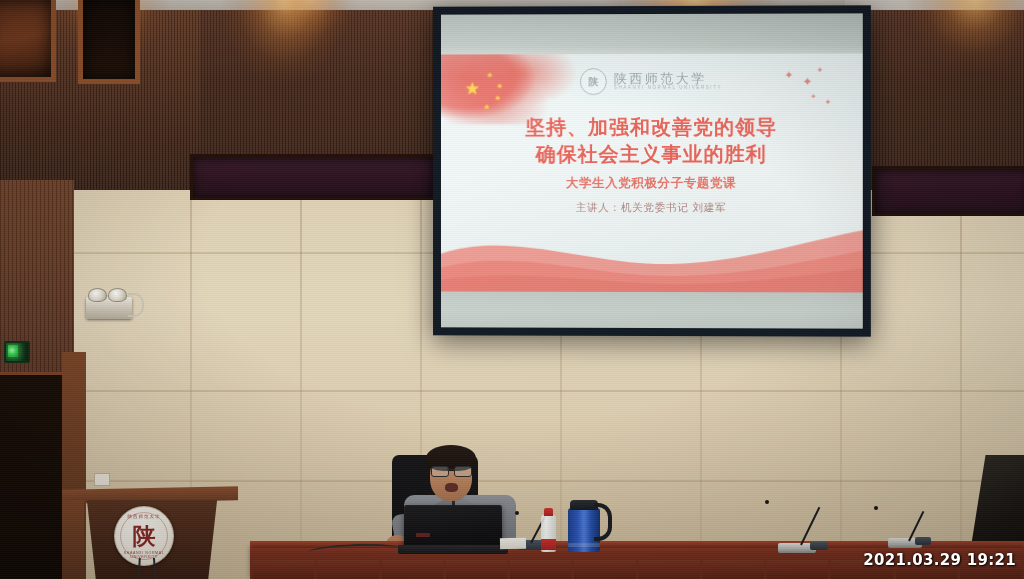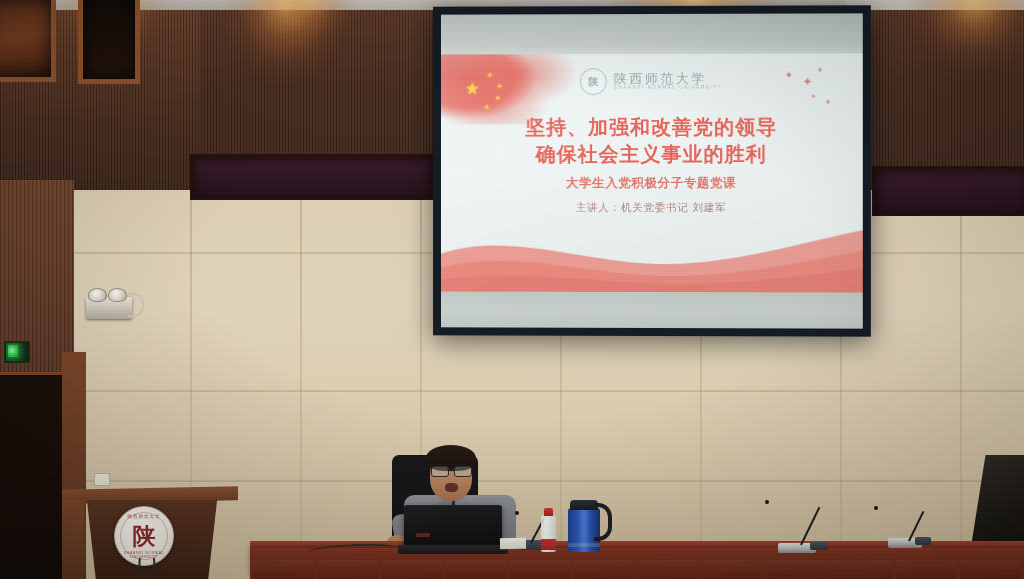--- a/index.html
+++ b/index.html
@@ -702,14 +702,15 @@
   <div class="thermos">
     <div class="thermos-body"></div>
     <div class="thermos-band"></div>
     <div class="thermos-lid"></div>
     <div class="thermos-handle"></div>
   </div>
 
   <div class="grade"></div>
   <div class="noise"></div>
 
+  <div class="timestamp">2021.03.29 19:21</div>
 
 </div>
 
 </body></html>

